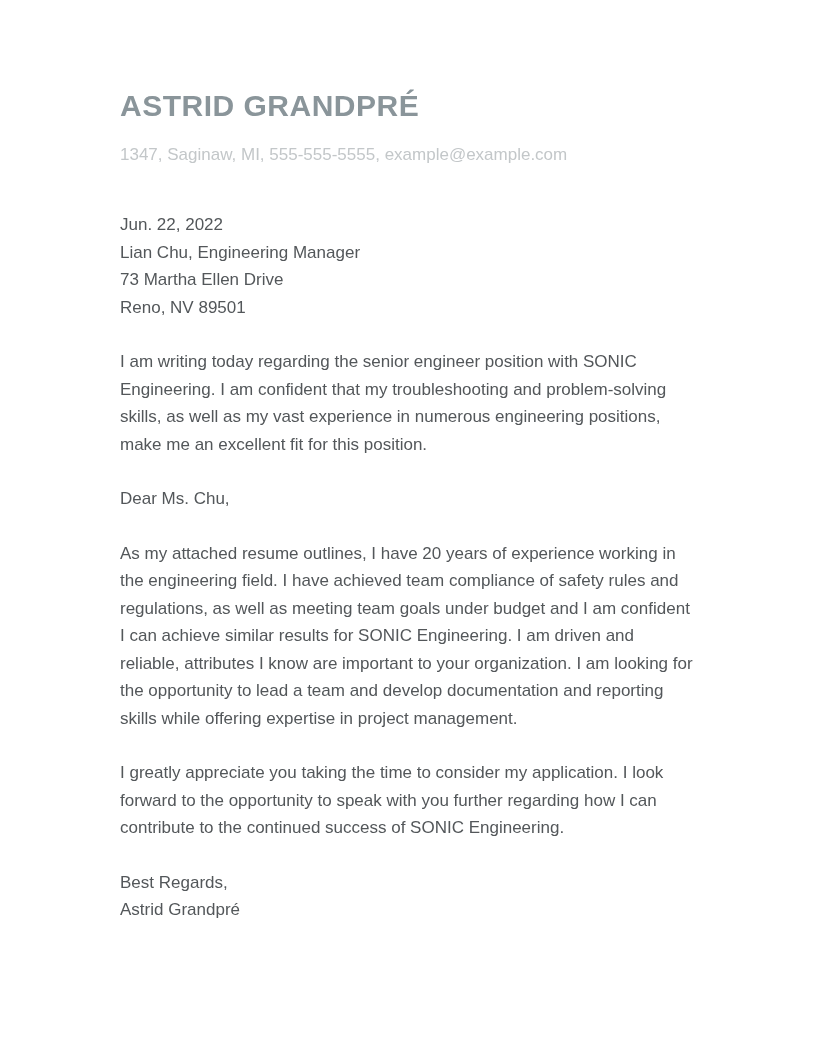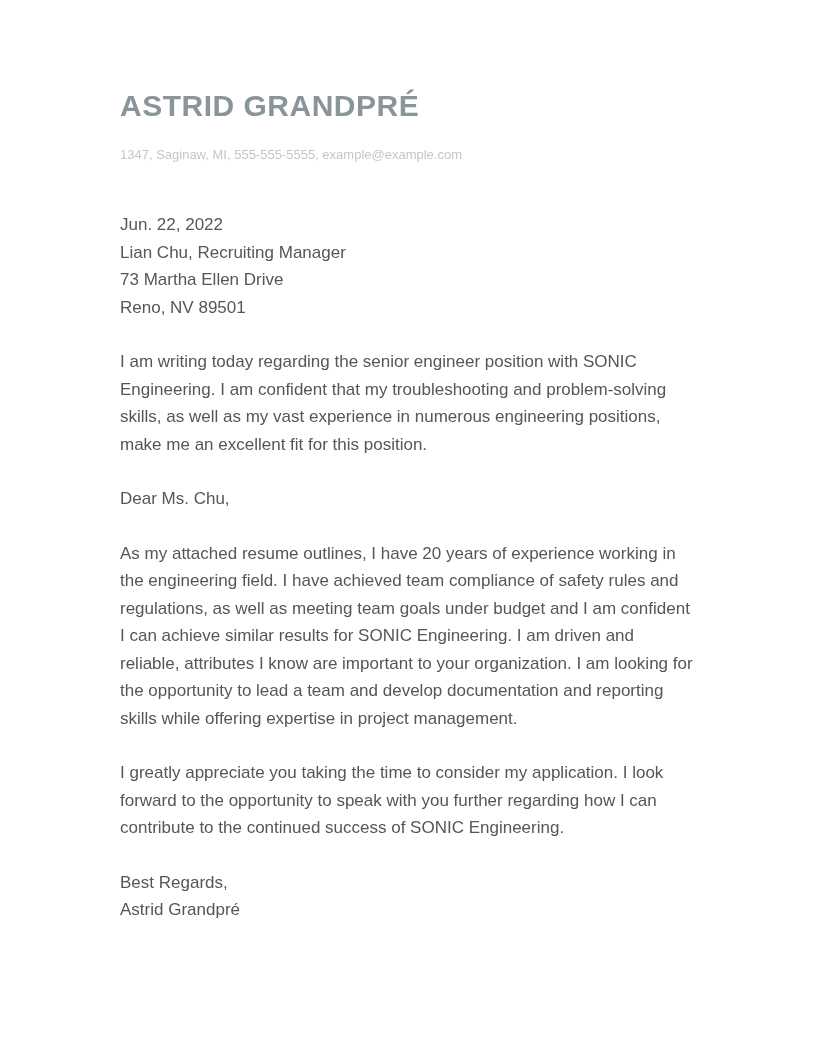--- a/index.html
+++ b/index.html
@@ -21,21 +21,21 @@
   .applicant-name {
     margin: 0;
     font-size: 30px;
     font-weight: 700;
     letter-spacing: 0.5px;
     line-height: 36px;
     color: var(--name-color, #8a959a);
   }
   .contact-line {
     margin: 17px 0 0 0;
-    font-size: 13px;
+    font-size: 17px;
     line-height: 27px;
     color: var(--contact-color, #c3c7c9);
   }
   .letter-body {
     font-size: 17px;
     line-height: 27.5px;
     color: var(--body-color, #53575a);
   }
   .letter-body p { margin: 0 0 27px 0; }
   .address-block p, .closing-block p { margin: 0; }
@@ -49,21 +49,21 @@
 
   <header class="letter-header">
     <h1 class="applicant-name">ASTRID GRANDPRÉ</h1>
     <div class="contact-line">1347, Saginaw, MI, 555-555-5555, example@example.com</div>
   </header>
 
   <main class="letter-body">
 
     <div class="address-block">
       <p>Jun. 22, 2022</p>
-      <p>Lian Chu, Recruiting Manager</p>
+      <p>Lian Chu, Engineering Manager</p>
       <p>73 Martha Ellen Drive</p>
       <p>Reno, NV 89501</p>
     </div>
 
     <p>I am writing today regarding the senior engineer position with SONIC Engineering. I am confident that my troubleshooting and problem-solving skills, as well as my vast experience in numerous engineering positions, make me an excellent fit for this position.</p>
 
     <p>Dear Ms. Chu,</p>
 
     <p>As my attached resume outlines, I have 20 years of experience working in the engineering field. I have achieved team compliance of safety rules and regulations, as well as meeting team goals under budget and I am confident I can achieve similar results for SONIC Engineering. I am driven and reliable, attributes I know are important to your organization. I am looking for the opportunity to lead a team and develop documentation and reporting skills while offering expertise in project management.</p>
 

